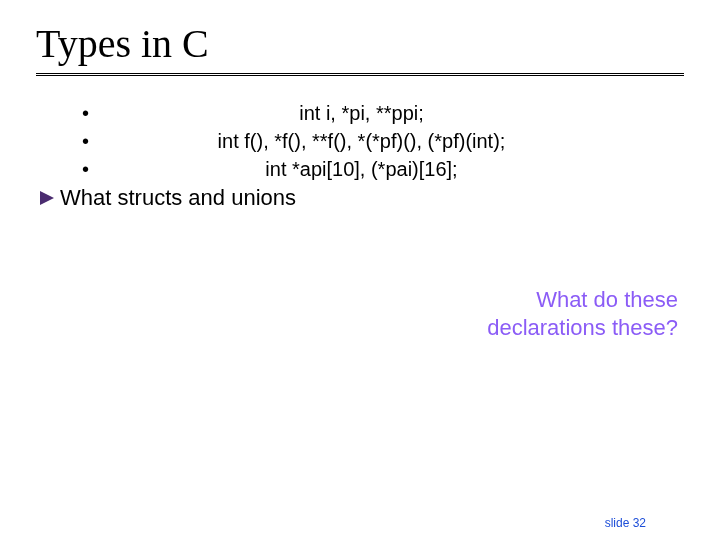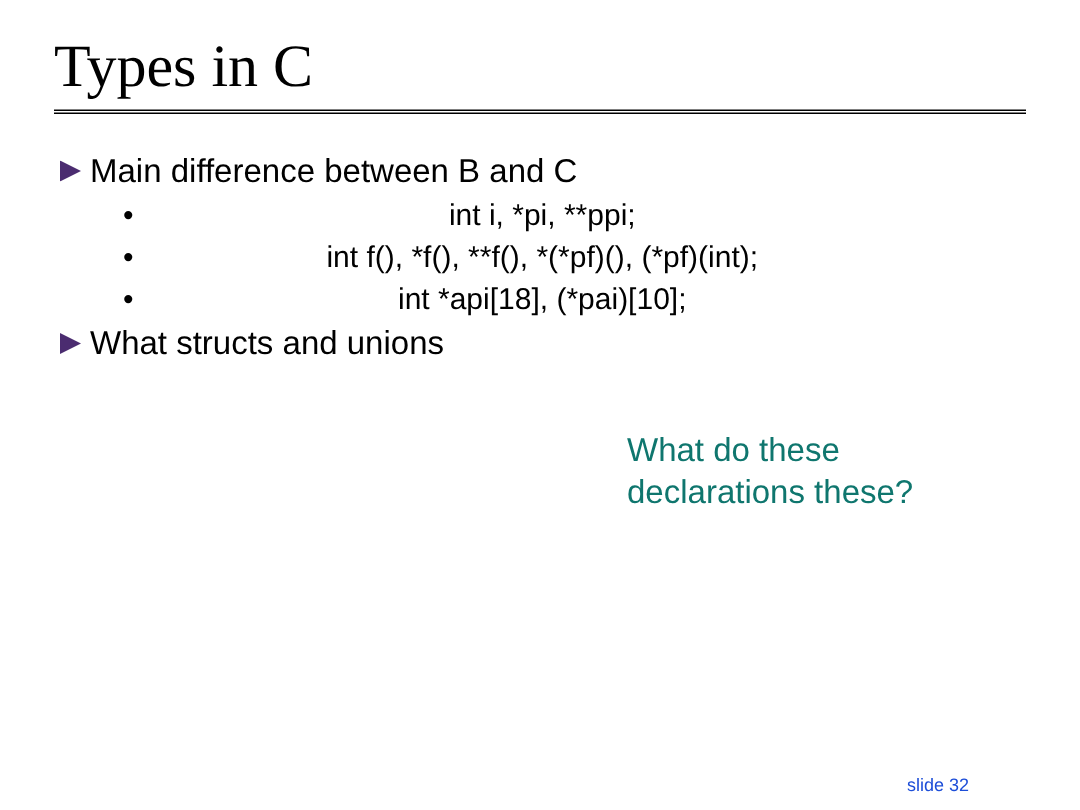--- a/index.html
+++ b/index.html
@@ -67,63 +67,58 @@
   .lvl2 .text {
     flex: 1 1 auto;
     text-align: center;
   }
   .callout {
     position: absolute;
     left: 418px;
     top: 286px;
     width: 260px;
     font-size: 22px;
-    color: #0f766e;
+    color: #8b5cf6;
     line-height: 1.25;
+    text-align: right;
   }
   .slide-number {
     position: absolute;
     right: 14px;
     bottom: 10px;
     font-size: 12px;
     color: #1d4ed8;
     font-family: "Arial", sans-serif;
   }
 </style>
 </head>
 <body>
 
 <div class="slide">
 
   <h1 class="title">Types in C</h1>
   <span class="title-underline"></span>
 
   <div class="body">
 
-    <div class="lvl1">
-      <svg class="bullet-icon" viewBox="0 0 10 10">
-          <polygon points="0,0 10,5 0,10" fill="#4b2c70"></polygon>
-        </svg>
-      <span class="text">Main difference between B and C</span>
-    </div>
 
 
     <div class="lvl2">
       <span class="bullet-dot">•</span>
       <span class="text">int i, *pi, **ppi;</span>
     </div>
 
     <div class="lvl2">
       <span class="bullet-dot">•</span>
       <span class="text">int f(), *f(), **f(), *(*pf)(), (*pf)(int);</span>
     </div>
 
     <div class="lvl2">
       <span class="bullet-dot">•</span>
-      <span class="text">int *api[18], (*pai)[10];</span>
+      <span class="text">int *api[10], (*pai)[16];</span>
     </div>
 
     <div class="lvl1">
       <svg class="bullet-icon" viewBox="0 0 10 10">
           <polygon points="0,0 10,5 0,10" fill="#4b2c70"></polygon>
         </svg>
       <span class="text">What structs and unions</span>
     </div>
 
   </div>

